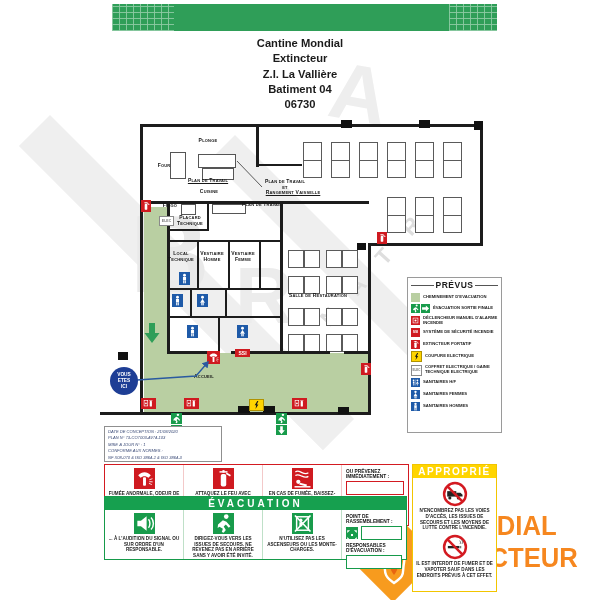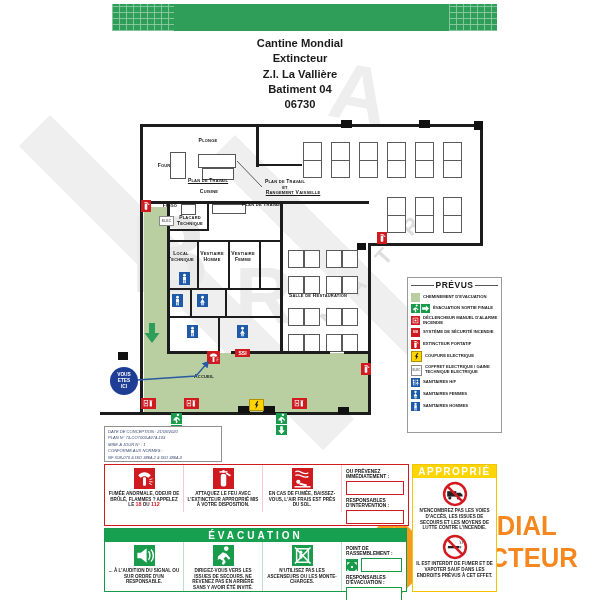--- a/index.html
+++ b/index.html
@@ -48,21 +48,21 @@
   
   #infobox{left:104px;top:426px;width:118px;height:36px;border:.5px solid #8f8f8f;background:#fff;z-index:9;
      font-style:italic;font-size:4.1px;line-height:6.4px;color:#3c4c78;padding:2px 3px;box-sizing:border-box;}
   #floor-label{left:230px;top:439px;width:150px;text-align:center;font-weight:bold;font-size:10.5px;
      font-variant:small-caps;letter-spacing:.8px;}
   
   .panel{position:absolute;background:#fff;box-sizing:border-box;z-index:10;}
   .panel .hdr{height:13px;line-height:13px;text-align:center;color:#fff;font-weight:bold;font-size:10px;letter-spacing:3px;}
   #p-incendie{left:104px;top:464px;width:305px;height:62px;border:1.5px solid #d31a21;}
   #p-incendie .hdr{background:#e01b22;}
-  #p-evac{left:104px;top:528px;width:303px;height:64px;border:1.5px solid #169a4a;}
+  #p-evac{left:104px;top:496px;width:303px;height:64px;border:1.5px solid #169a4a;}
   #p-evac .hdr{background:#16a04f;}
   #p-prev{left:412px;top:464px;width:85px;height:128px;border:1.5px solid #f2c500;}
   #p-prev .hdr{background:#ffd500;letter-spacing:1.5px;}
   .pbody{display:flex;height:calc(100% - 13px);}
   .pitem{flex:0 0 72px;padding:3px 3px 0;text-align:center;}
   #p-incendie .pitem + .pitem{border-left:1px solid #f3c9c9;}
   #p-evac .pitem + .pitem{border-left:1px solid #bfe0c8;}
   .pitem .isq{width:21px;height:21px;margin:0 auto;display:flex;}
   .pitem .isq svg{width:100%;height:100%;}
   .pitem .cap{margin-top:2px;font-size:4.6px;line-height:5.6px;font-weight:600;color:#222;}

